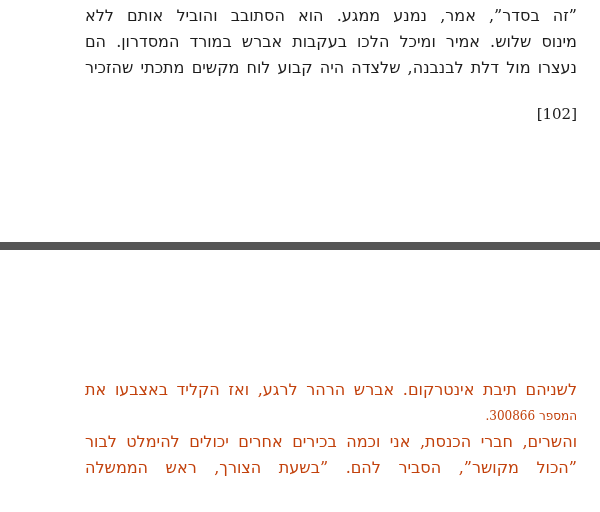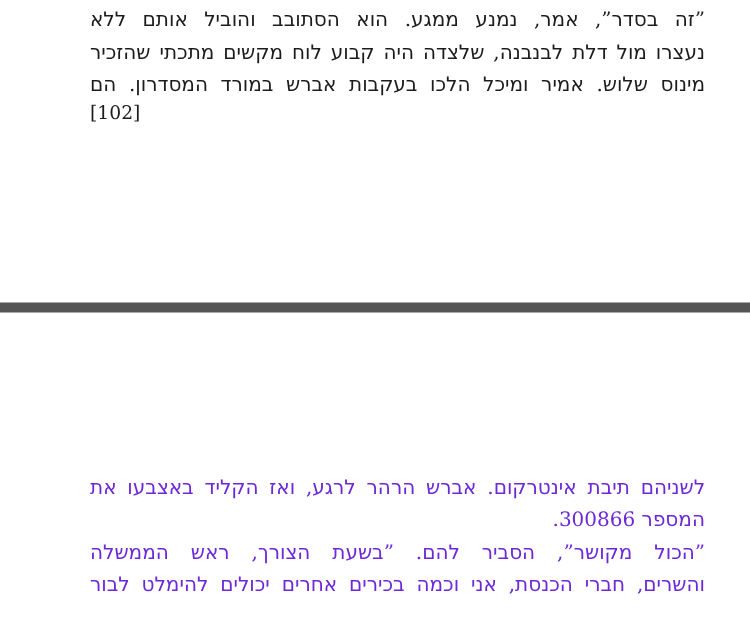--- a/index.html
+++ b/index.html
@@ -9,73 +9,73 @@
     overflow: hidden;
     font-family: "DejaVu Serif", "DejaVu Sans", serif;
   }
   .viewer {
     position: relative;
     width: 600px; height: 512px;
     background: #ffffff;
   }
   .page {
     position: absolute;
-    right: 36px;
+    right: 23px;
     width: 492px;
     direction: rtl;
     color: #1c1c1c;
   }
   .page-top { top: 3px; }
   .page-bottom { top: 377px; }
   .ln {
     font-size: 16px;
     line-height: 26px;
     direction: rtl;
     text-align: justify;
     text-align-last: justify;
     white-space: normal;
   }
   .ln-last {
-    font-size: 16px;
+    font-size: 12px;
     line-height: 26px;
     direction: rtl;
     text-align: center;
     text-align-last: right;
   }
   .page-number {
-    margin-top: 0;
+    margin-top: 24px;
     font-size: 15px;
     line-height: 18px;
-    text-align: left;
+    text-align: right;
     direction: ltr;
     color: #1c1c1c;
   }
   .divider {
     position: absolute;
     top: 242px;
     left: 0;
     width: 600px;
     height: 8px;
     background: #555555;
   }
 </style>
 </head>
 <body style="background: rgb(255, 255, 255);">
 
 <div class="viewer">
 
   <section class="page page-top" style="color: rgb(28, 28, 28);">
     <div class="ln">”זה בסדר”, אמר, נמנע ממגע. הוא הסתובב והוביל אותם ללא</div>
+    <div class="ln">מינוס שלוש. אמיר ומיכל הלכו בעקבות אברש במורד המסדרון. הם</div>
     <div class="ln">נעצרו מול דלת לבנבנה, שלצדה היה קבוע לוח מקשים מתכתי שהזכיר</div>
-    <div class="ln">מינוס שלוש. אמיר ומיכל הלכו בעקבות אברש במורד המסדרון. הם</div>
     <div class="page-number" style="color: rgb(28, 28, 28);">[102]</div>
   </section>
 
   <div class="divider" style="background: rgb(85, 85, 85);"></div>
 
-  <section class="page page-bottom" style="color: #6d28d9;">
+  <section class="page page-bottom" style="color: #c2410c;">
     <div class="ln">לשניהם תיבת אינטרקום. אברש הרהר לרגע, ואז הקליד באצבעו את</div>
     <div class="ln-last">המספר 300866.</div>
+    <div class="ln">והשרים, חברי הכנסת, אני וכמה בכירים אחרים יכולים להימלט לבור</div>
     <div class="ln">”הכול מקושר”, הסביר להם. ”בשעת הצורך, ראש הממשלה</div>
-    <div class="ln">והשרים, חברי הכנסת, אני וכמה בכירים אחרים יכולים להימלט לבור</div>
   </section>
 
 </div>
 
 </body></html>

